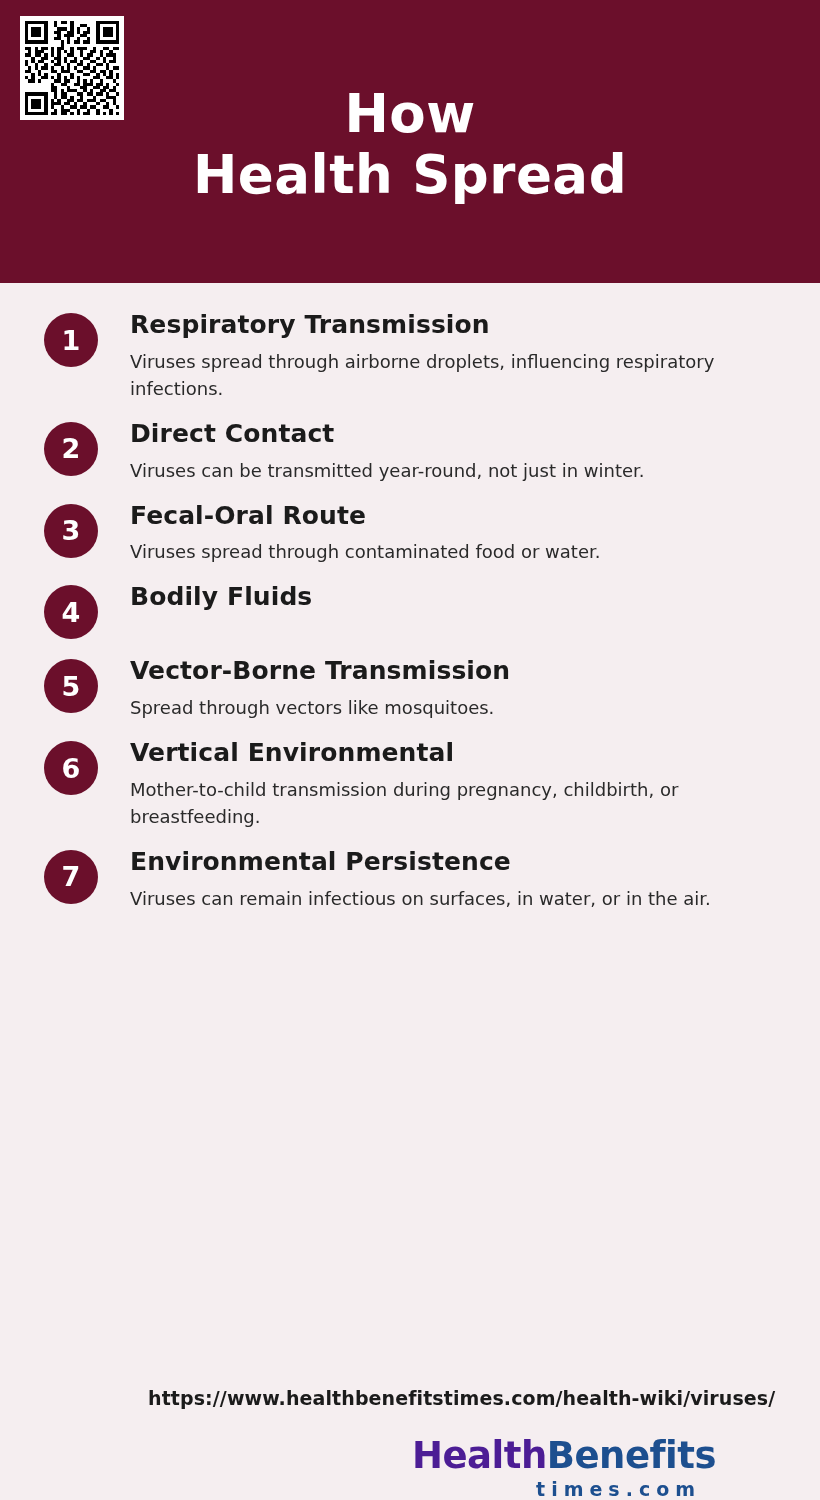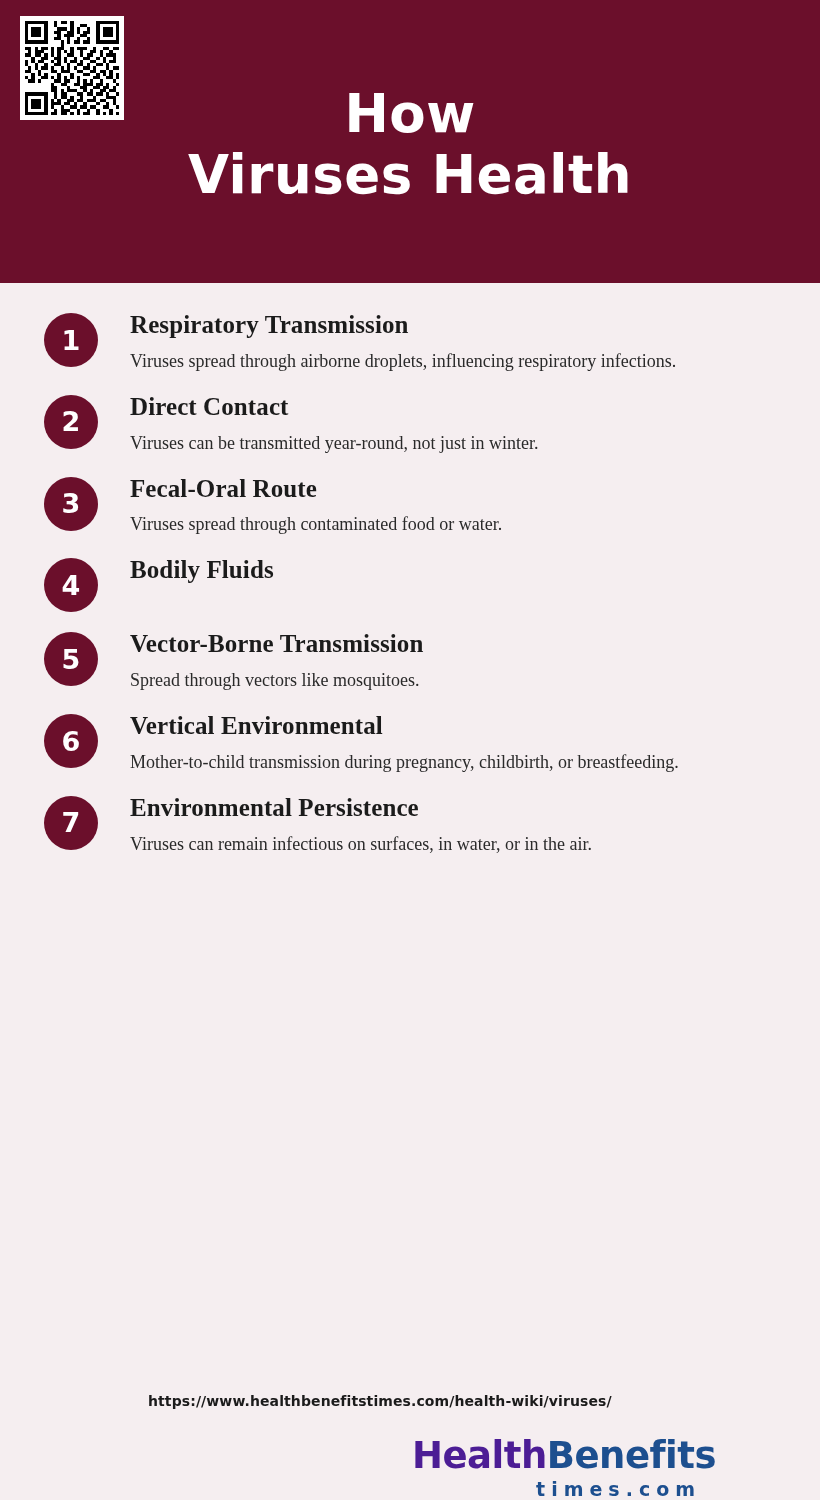--- a/index.html
+++ b/index.html
@@ -80,21 +80,20 @@
     font-weight: bold;
     display: flex;
     align-items: center;
     justify-content: center;
     margin-top: 4px;
   }
   .item-text {
     margin-left: 32px;
     padding-top: 2px;
     flex: 1 1 auto;
-    font-family: Liberation Serif, serif;
   }
   .item-title {
     font-size: 25px;
     font-weight: bold;
     color: #1b1b1b;
     letter-spacing: 0.1px;
     margin: 0 0 8px 0;
     line-height: 1.15;
   }
   .item-desc {
@@ -103,21 +102,21 @@
     line-height: 1.5;
     margin: 0;
     max-width: 640px;
   }
 
   
   .footer {
     padding: 6px 44px 0 44px;
   }
   .url {
-    font-size: 14px;
+    font-size: 19px;
     font-weight: bold;
     color: #1b1b1b;
     margin: 10px 0 0 104px;
     letter-spacing: 0.1px;
   }
   .logo-wrap {
     margin-top: 28px;
     display: flex;
     flex-direction: column;
     align-items: flex-end;
@@ -336,21 +335,21 @@
           <rect x="8" y="28" width="1" height="1"></rect>
             <rect x="11" y="28" width="2" height="1"></rect>
           <rect x="14" y="28" width="1" height="1"></rect>
             <rect x="18" y="28" width="2" height="1"></rect>
           <rect x="24" y="28" width="1" height="1"></rect>
             <rect x="28" y="28" width="1" height="1"></rect>
         </g>
       </svg>
     </div>
     <div class="title-line one">How</div>
-    <div class="title-line two">Viruses Health</div>
+    <div class="title-line two">Health Spread</div>
   </div>
 
   <div class="content">
 
     <div class="item">
       <div class="badge">1</div>
       <div class="item-text">
         <p class="item-title">Respiratory Transmission</p>
         <p class="item-desc">Viruses spread through airborne droplets, influencing respiratory infections.</p>
       </div>

